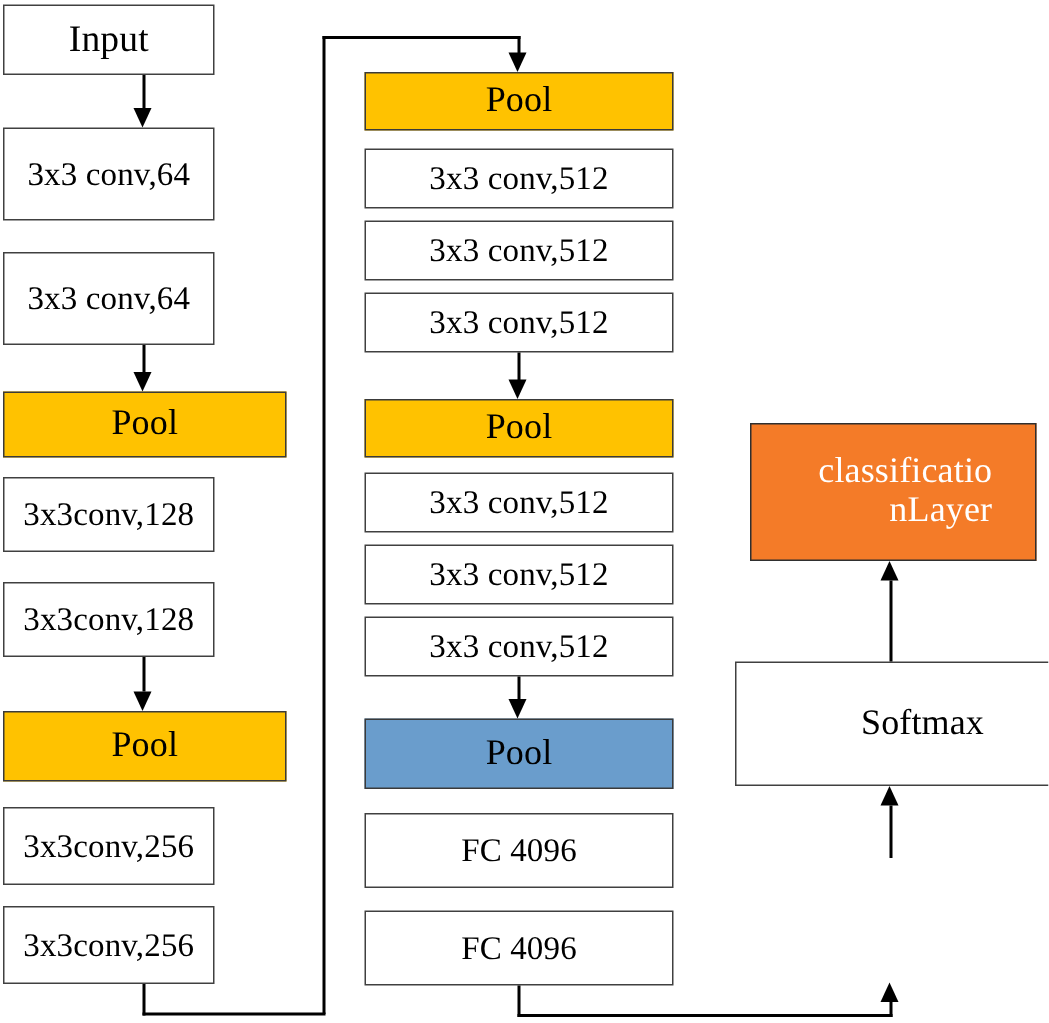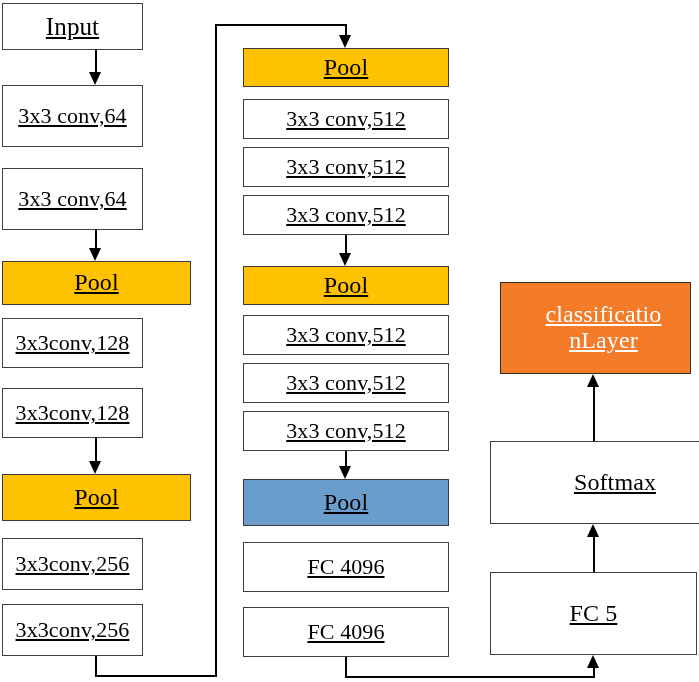--- a/index.html
+++ b/index.html
@@ -18,25 +18,24 @@
   }
   .node {
     position: absolute;
     box-sizing: border-box;
     border: 1.6px solid #404040;
     background: #ffffff;
     color: #000000;
     display: flex;
     align-items: center;
     justify-content: center;
-    text-align: center;
+    text-align: right;
     line-height: 1.08;
     letter-spacing: 0.1px;
     white-space: pre-line;
-    text-decoration: underline;
   }
   .node.pool-yellow {
     background: #FFC200;
     border-color: #3a3a3a;
   }
   .node.pool-blue {
     background: #6A9DCC;
     border-color: #3a3a3a;
   }
   .node.classify {
@@ -103,21 +102,20 @@
 
   <div class="node" style="left:243px; top:542px; width:206px; height:50px; font-size:22px;">FC 4096</div>
 
   <div class="node" style="left:243px; top:607px; width:206px; height:50px; font-size:22px;">FC 4096</div>
 
   <div class="node classify" style="left:500px; top:282px; width:191px; height:92px; font-size:24px;padding-left:16px;">classificatio
 nLayer</div>
 
   <div class="node" style="left:490px; top:441px; width:250px; height:83px; font-size:24px;">Softmax</div>
 
-  <div class="node" style="left:490px; top:572px; width:207px; height:83px; font-size:24px;">FC 5</div>
 
   <div class="edge edge-v" style="left:95px; top:50px; height:23px;"></div>
   <div class="arrowhead arrow-down" style="left:89px; top:72px;"></div>
 
   <div class="edge edge-v" style="left:95px; top:230px; height:19px;"></div>
   <div class="arrowhead arrow-down" style="left:89px; top:248px;"></div>
 
   <div class="edge edge-v" style="left:95px; top:438px; height:23px;"></div>
   <div class="arrowhead arrow-down" style="left:89px; top:461px;"></div>
 

